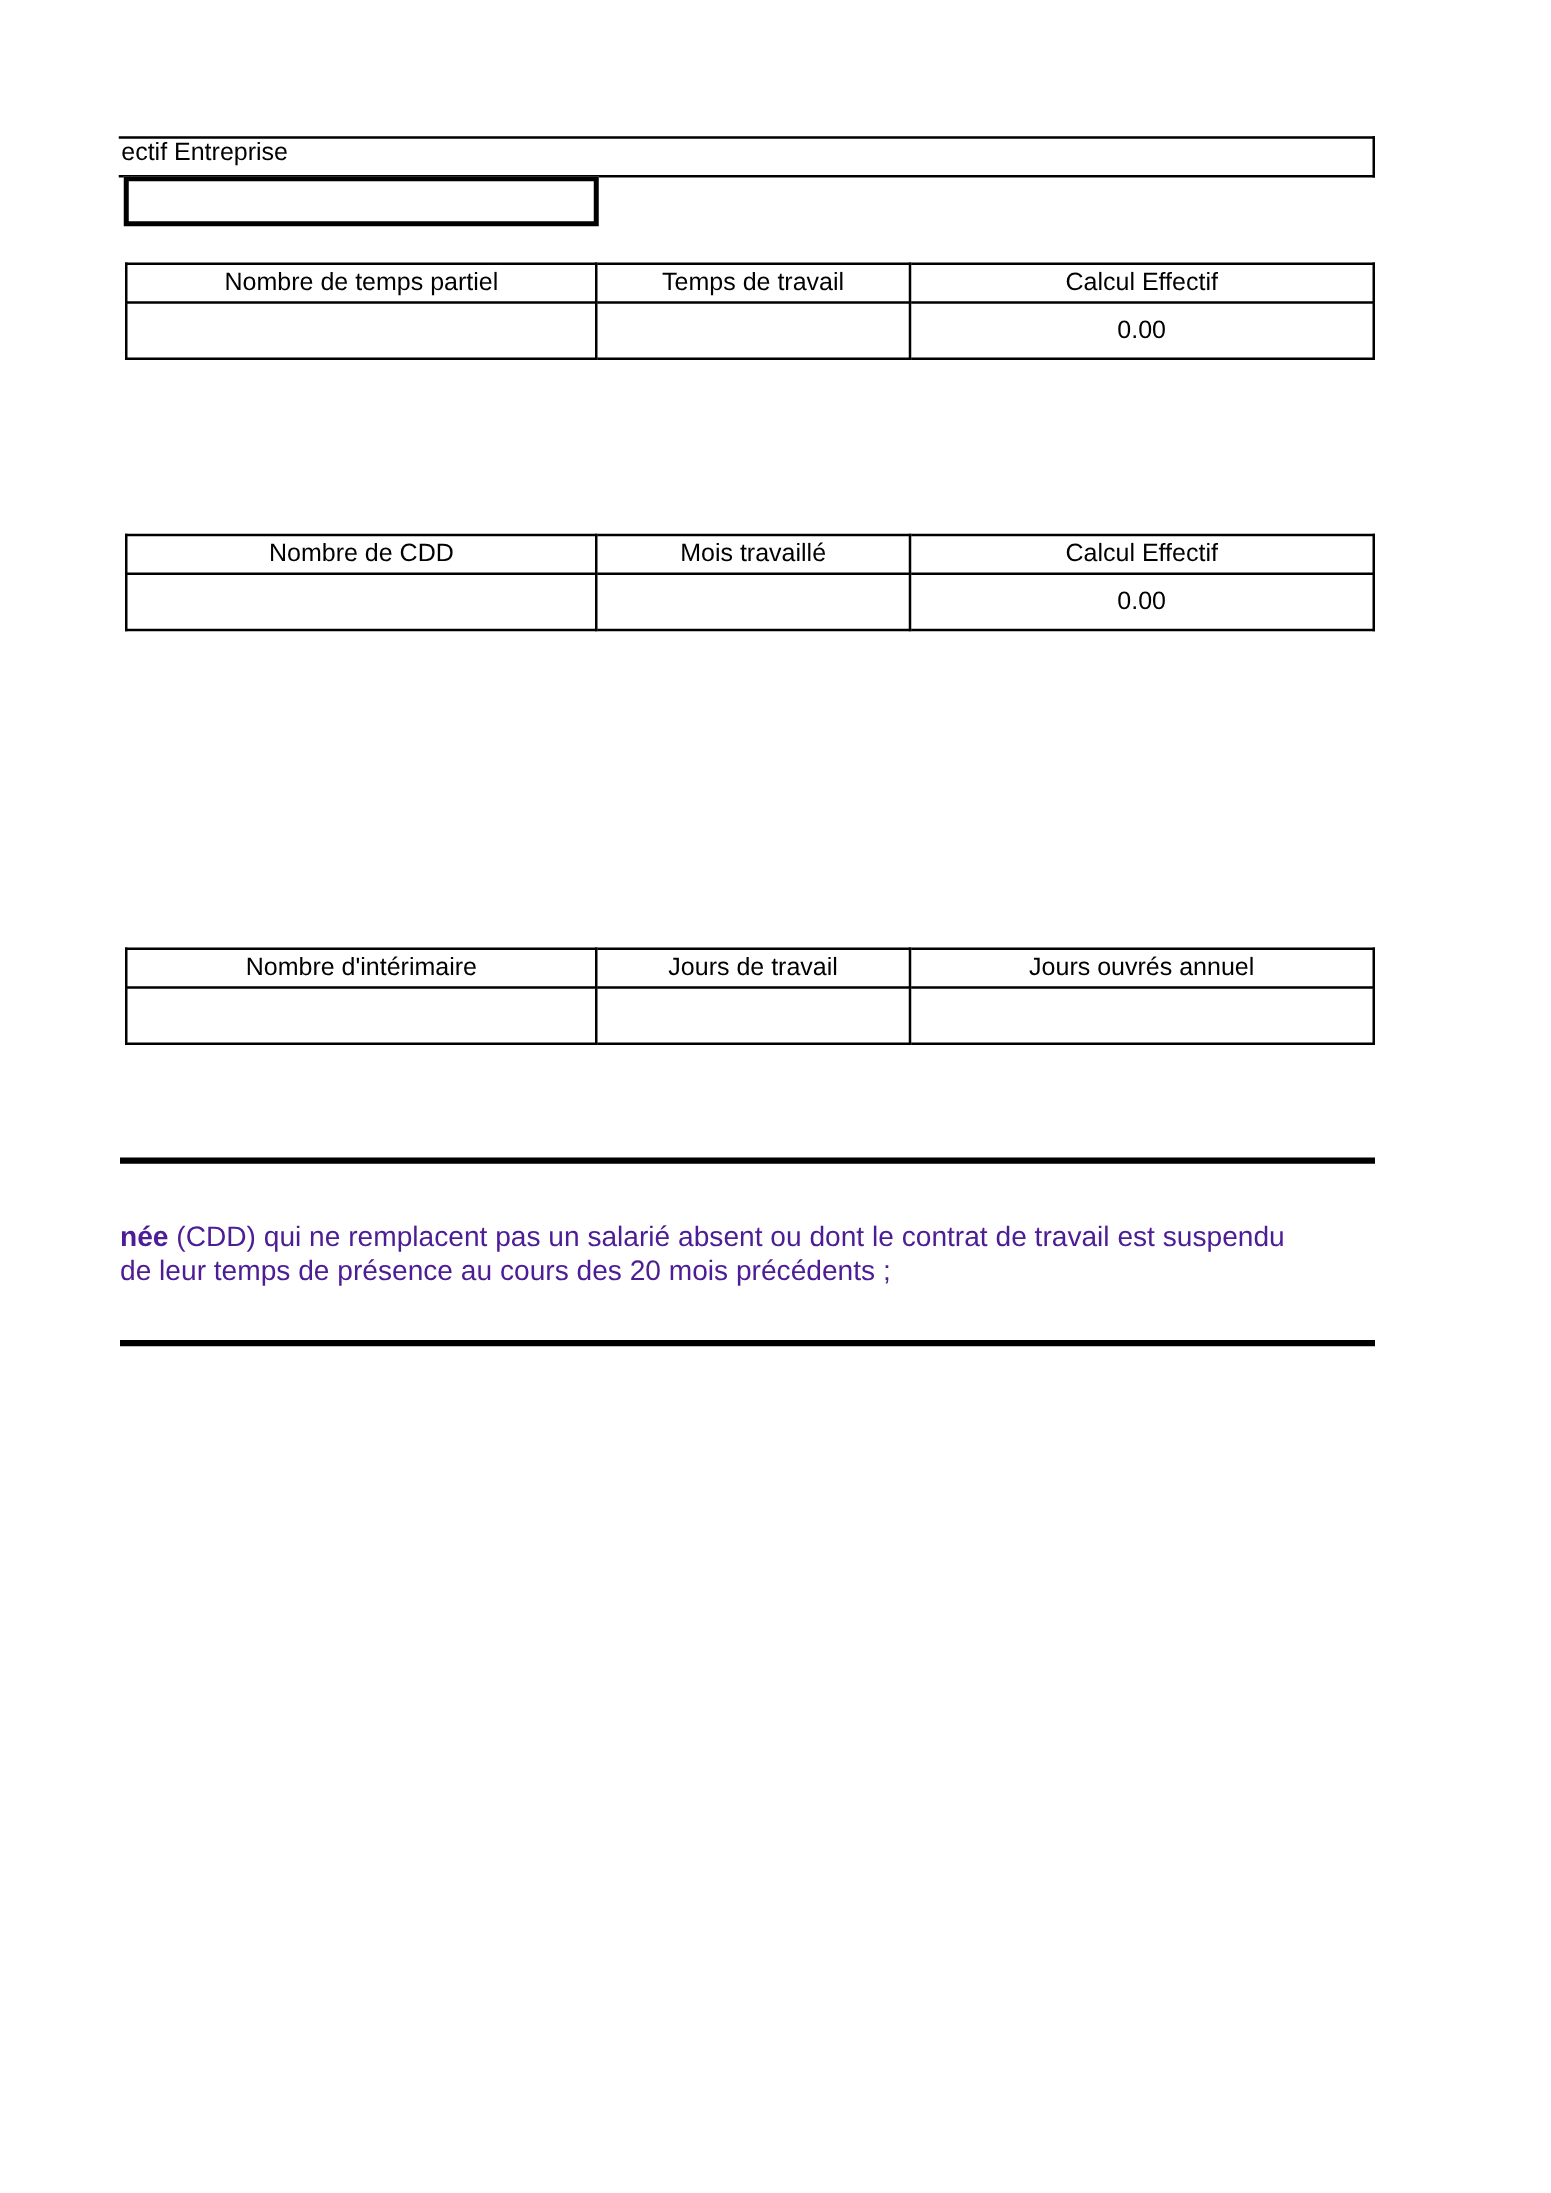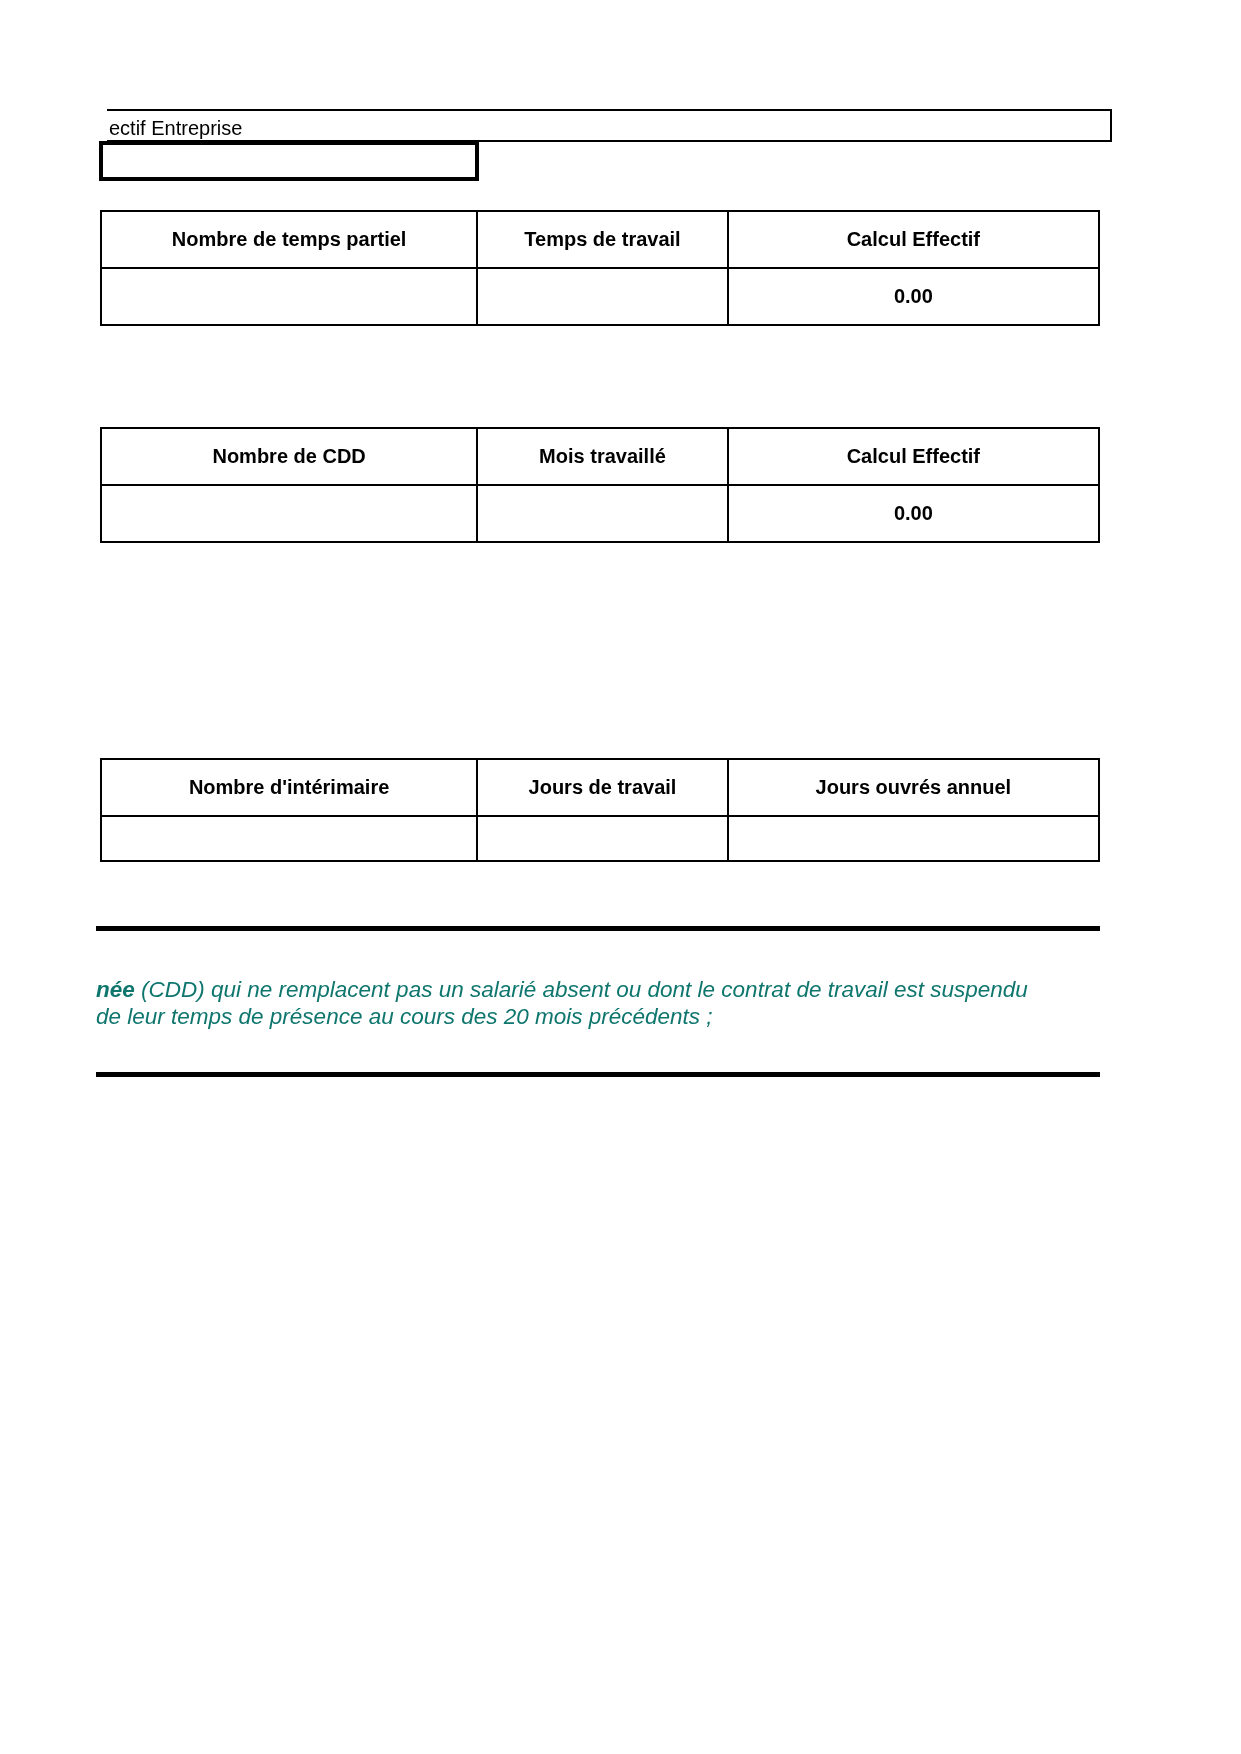--- a/index.html
+++ b/index.html
@@ -10,26 +10,26 @@
     height: 1754px;
     background: #ffffff;
     font-family: "Liberation Sans", sans-serif;
     color: #000000;
     overflow: hidden;
   }
 
   
   .header-box {
     position: absolute;
-    left: 107px; top: 109px;
+    left: 95px; top: 109px;
     width: 1005px; height: 33px;
     border: 2px solid #000;
     border-left: none;
     display: flex;
-    align-items: flex-end;
+    align-items: flex-start;
     font-size: 20px;
     padding-left: 2px;
     background: #fff;
   }
 
   
   .entry-box {
     position: absolute;
     left: 99px; top: 141px;
     width: 380px; height: 40px;
@@ -40,24 +40,24 @@
   table.grid {
     position: absolute;
     left: 100px;
     width: 1000px;
     border-collapse: collapse;
     table-layout: fixed;
     font-size: 20px;
   }
   table.grid th, table.grid td {
     border: 2px solid #000;
-    font-weight: bold;
+    font-weight: normal;
     text-align: center;
     vertical-align: middle;
-    padding: 16px;
+    padding: 3px;
     overflow: hidden;
     white-space: nowrap;
   }
   tr.hrow { height: 29px; }
   tr.drow { height: 45px; }
 
   .rule {
     position: absolute;
     left: 96px;
     width: 1004px;
@@ -143,20 +143,20 @@
     <tr class="drow">
       <td></td>
       <td></td>
       <td></td>
     </tr>
   </tbody>
     </table>
 
   <div class="rule" style="top:926px"></div>
 
-  <div class="note" style="color: #0f766e; font-style: italic;">
+  <div class="note" style="color: #4c1d95;">
     <div class="note-line"><span class="bold">née</span><span> (CDD) qui ne remplacent pas un salarié absent ou dont le contrat de travail est suspendu</span></div>
     <div class="note-line">de leur temps de présence au cours des 20 mois précédents ;</div>
   </div>
 
   <div class="rule" style="top:1072px"></div>
 
 </div>
 
 </body></html>

